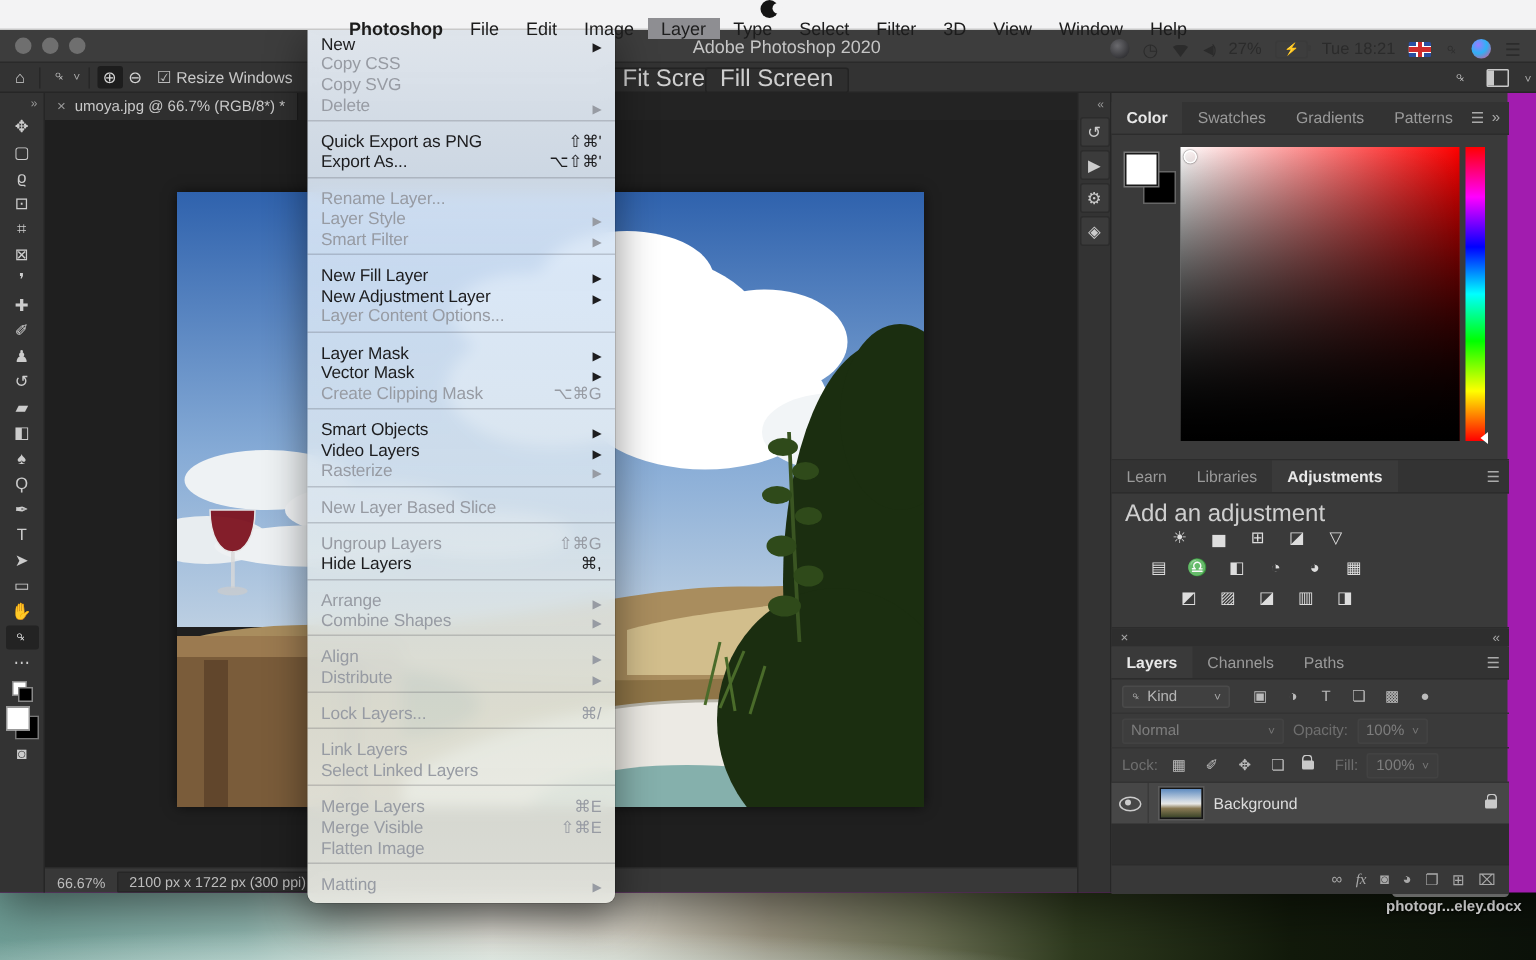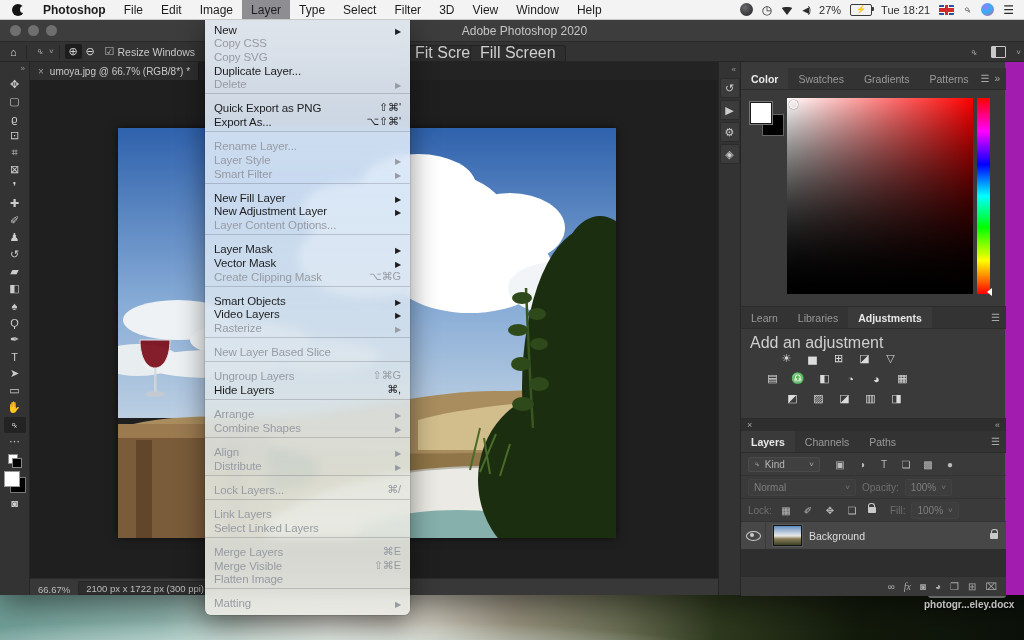--- a/index.html
+++ b/index.html
@@ -19,21 +19,21 @@
   .doc-chip{position:absolute;left:928px;top:585px;width:78px;height:13px;border-radius:3px;
     background:#b9b9b9;opacity:.85;}
   .doc-label{position:absolute;left:924px;top:599px;font-size:10px;font-weight:bold;color:#fff;
     text-shadow:0 1px 2px rgba(0,0,0,.9);}
   .doc-frag{position:absolute;left:1004px;top:336px;font-size:10px;font-weight:bold;color:#fff;
     text-shadow:0 1px 2px rgba(0,0,0,.9);z-index:5;}
 
   
   .menubar{position:absolute;left:0;top:0;width:1024px;height:20px;background:#f3f3f4;
     border-bottom:1px solid #c9c9c9;display:flex;align-items:center;z-index:100;
-    font-size:12px;color:#1c1c1c;box-sizing:border-box;}
+    font-size:12px;color:#1c1c1c;box-sizing:border-box;flex-direction:column;}
   .apple{width:12px;height:12px;border-radius:50%;background:#141414;position:relative;
     margin:0 10px 0 12px;flex:none;}
   .apple::after{content:'';position:absolute;right:-3px;top:2px;width:7px;height:7px;
     border-radius:50%;background:#f3f3f4;}
   .mb-items{display:flex;align-items:center;height:100%;}
   .mb-item{padding:0 9px;height:100%;display:flex;align-items:center;white-space:nowrap;}
   .mb-item.bold{font-weight:bold;}
   .mb-item.active{background:#8e8e92;color:#1e1e1e;}
   .mb-status{margin-left:auto;display:flex;align-items:center;gap:9px;padding-right:10px;
     font-size:11px;color:#2b2b2b;}
@@ -504,23 +504,20 @@
     <div class="menu-item">
       <span class="mi-label">New</span>
       <span class="mi-arrow">▶</span>
     </div>
     <div class="menu-item disabled">
       <span class="mi-label">Copy CSS</span>
     </div>
     <div class="menu-item disabled">
       <span class="mi-label">Copy SVG</span>
     </div>
-    <div class="menu-item">
-      <span class="mi-label">Duplicate Layer...</span>
-    </div>
     <div class="menu-item disabled">
       <span class="mi-label">Delete</span>
       <span class="mi-arrow">▶</span>
     </div>
     <div class="menu-sep"></div>
     <div class="menu-item">
       <span class="mi-label">Quick Export as PNG</span>
       <span class="mi-short">⇧⌘'</span>
     </div>
     <div class="menu-item">

